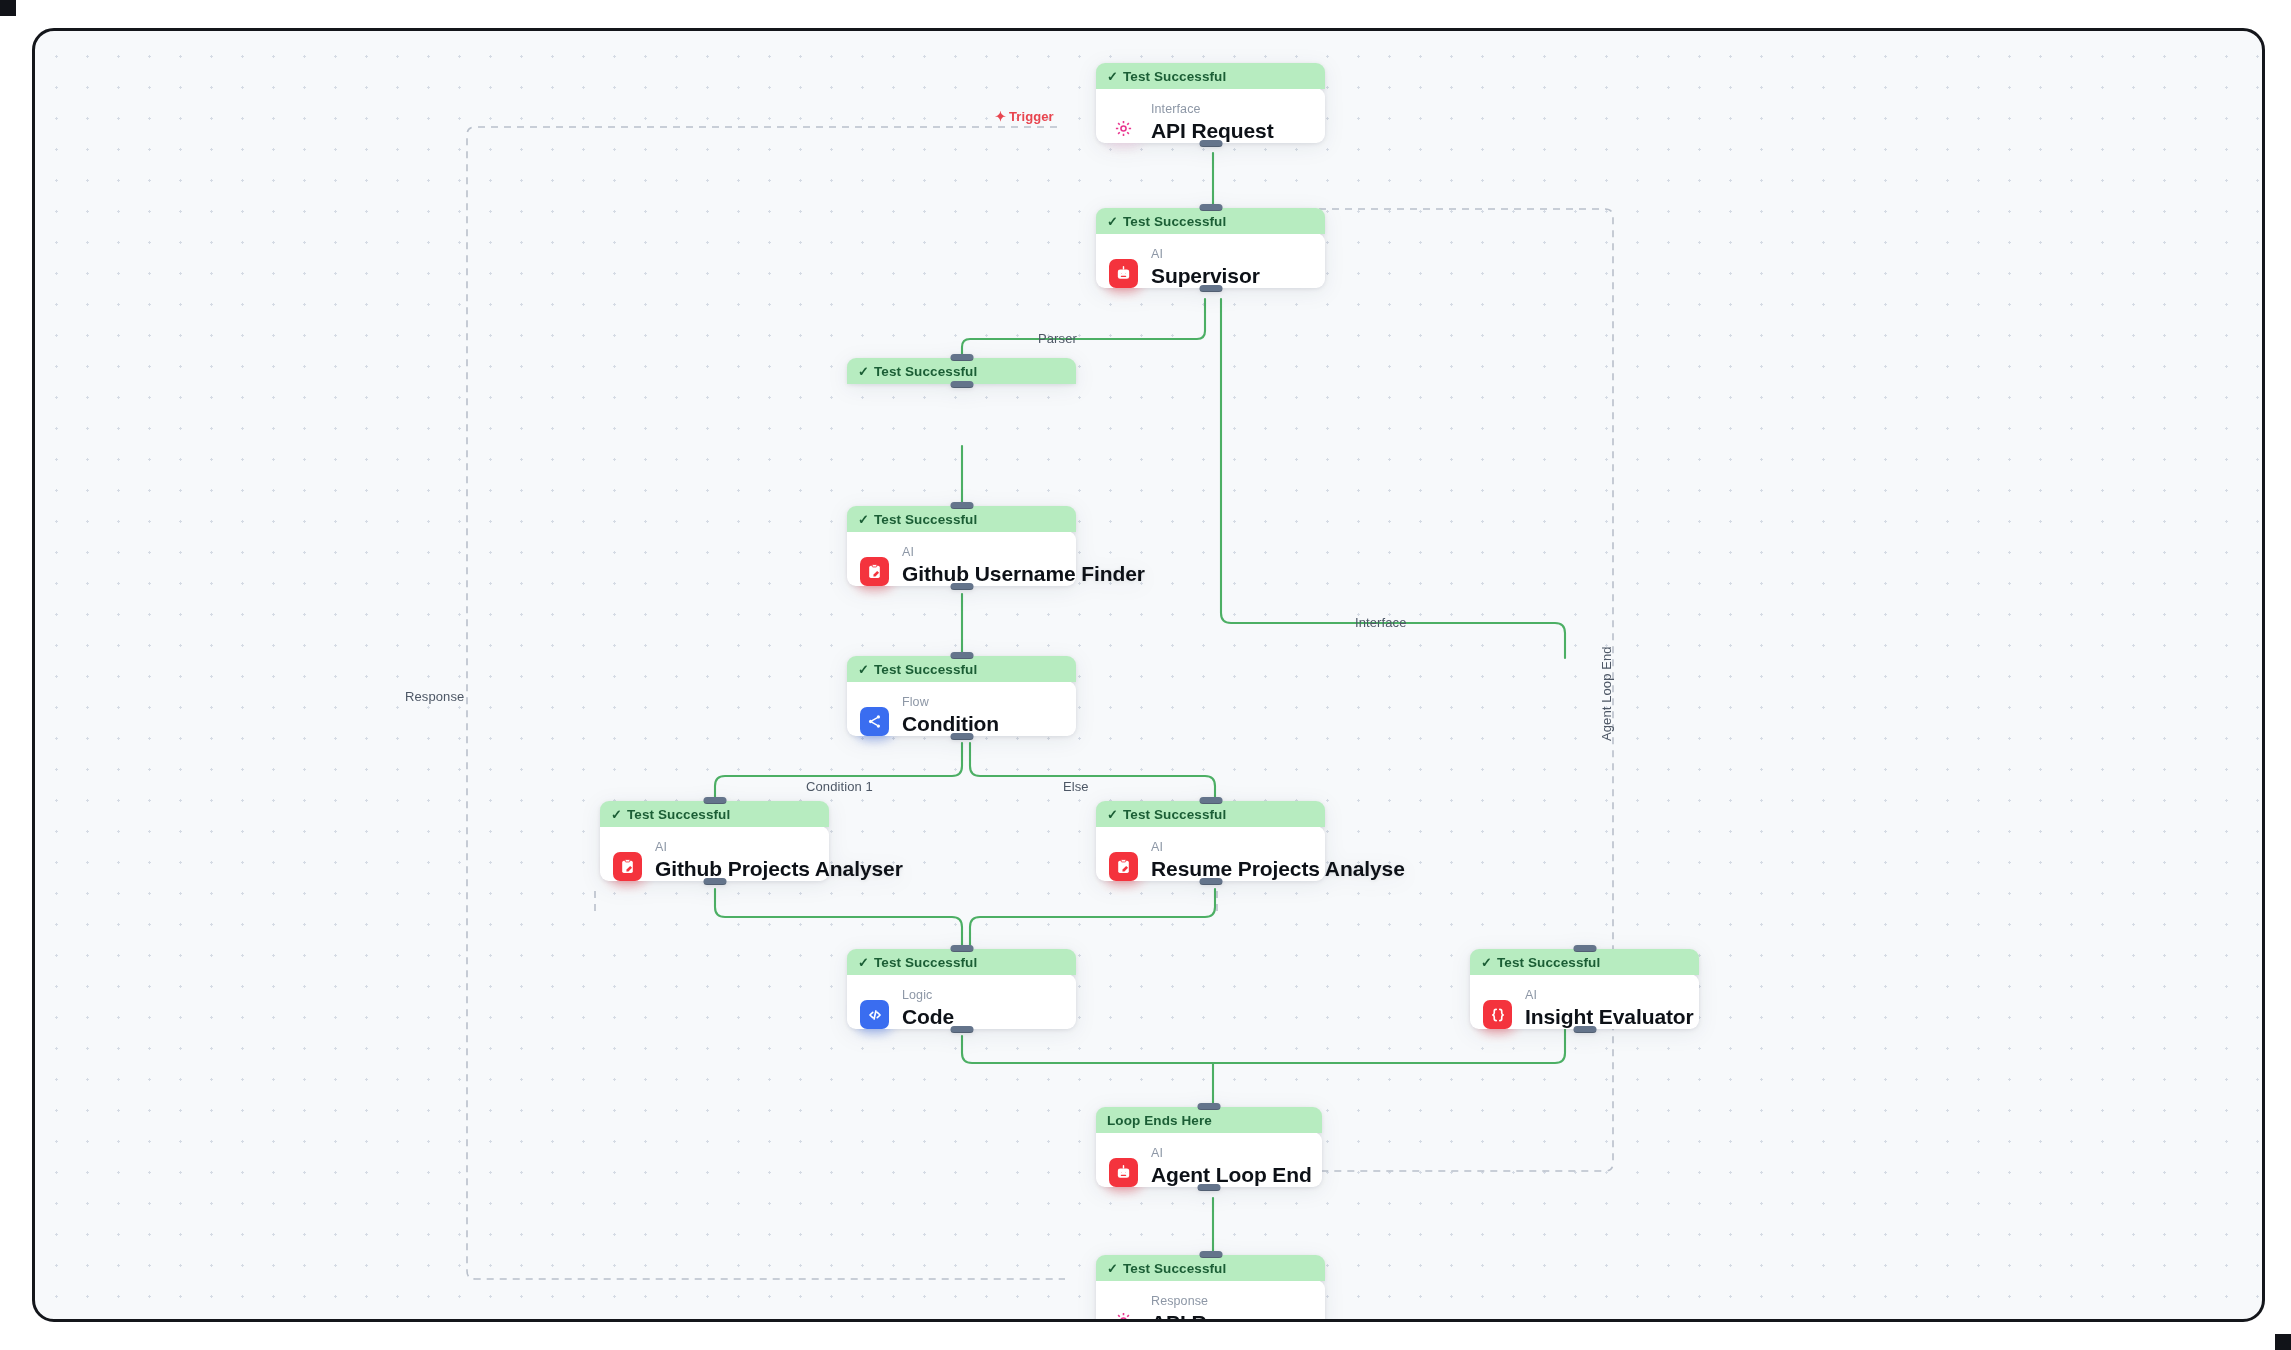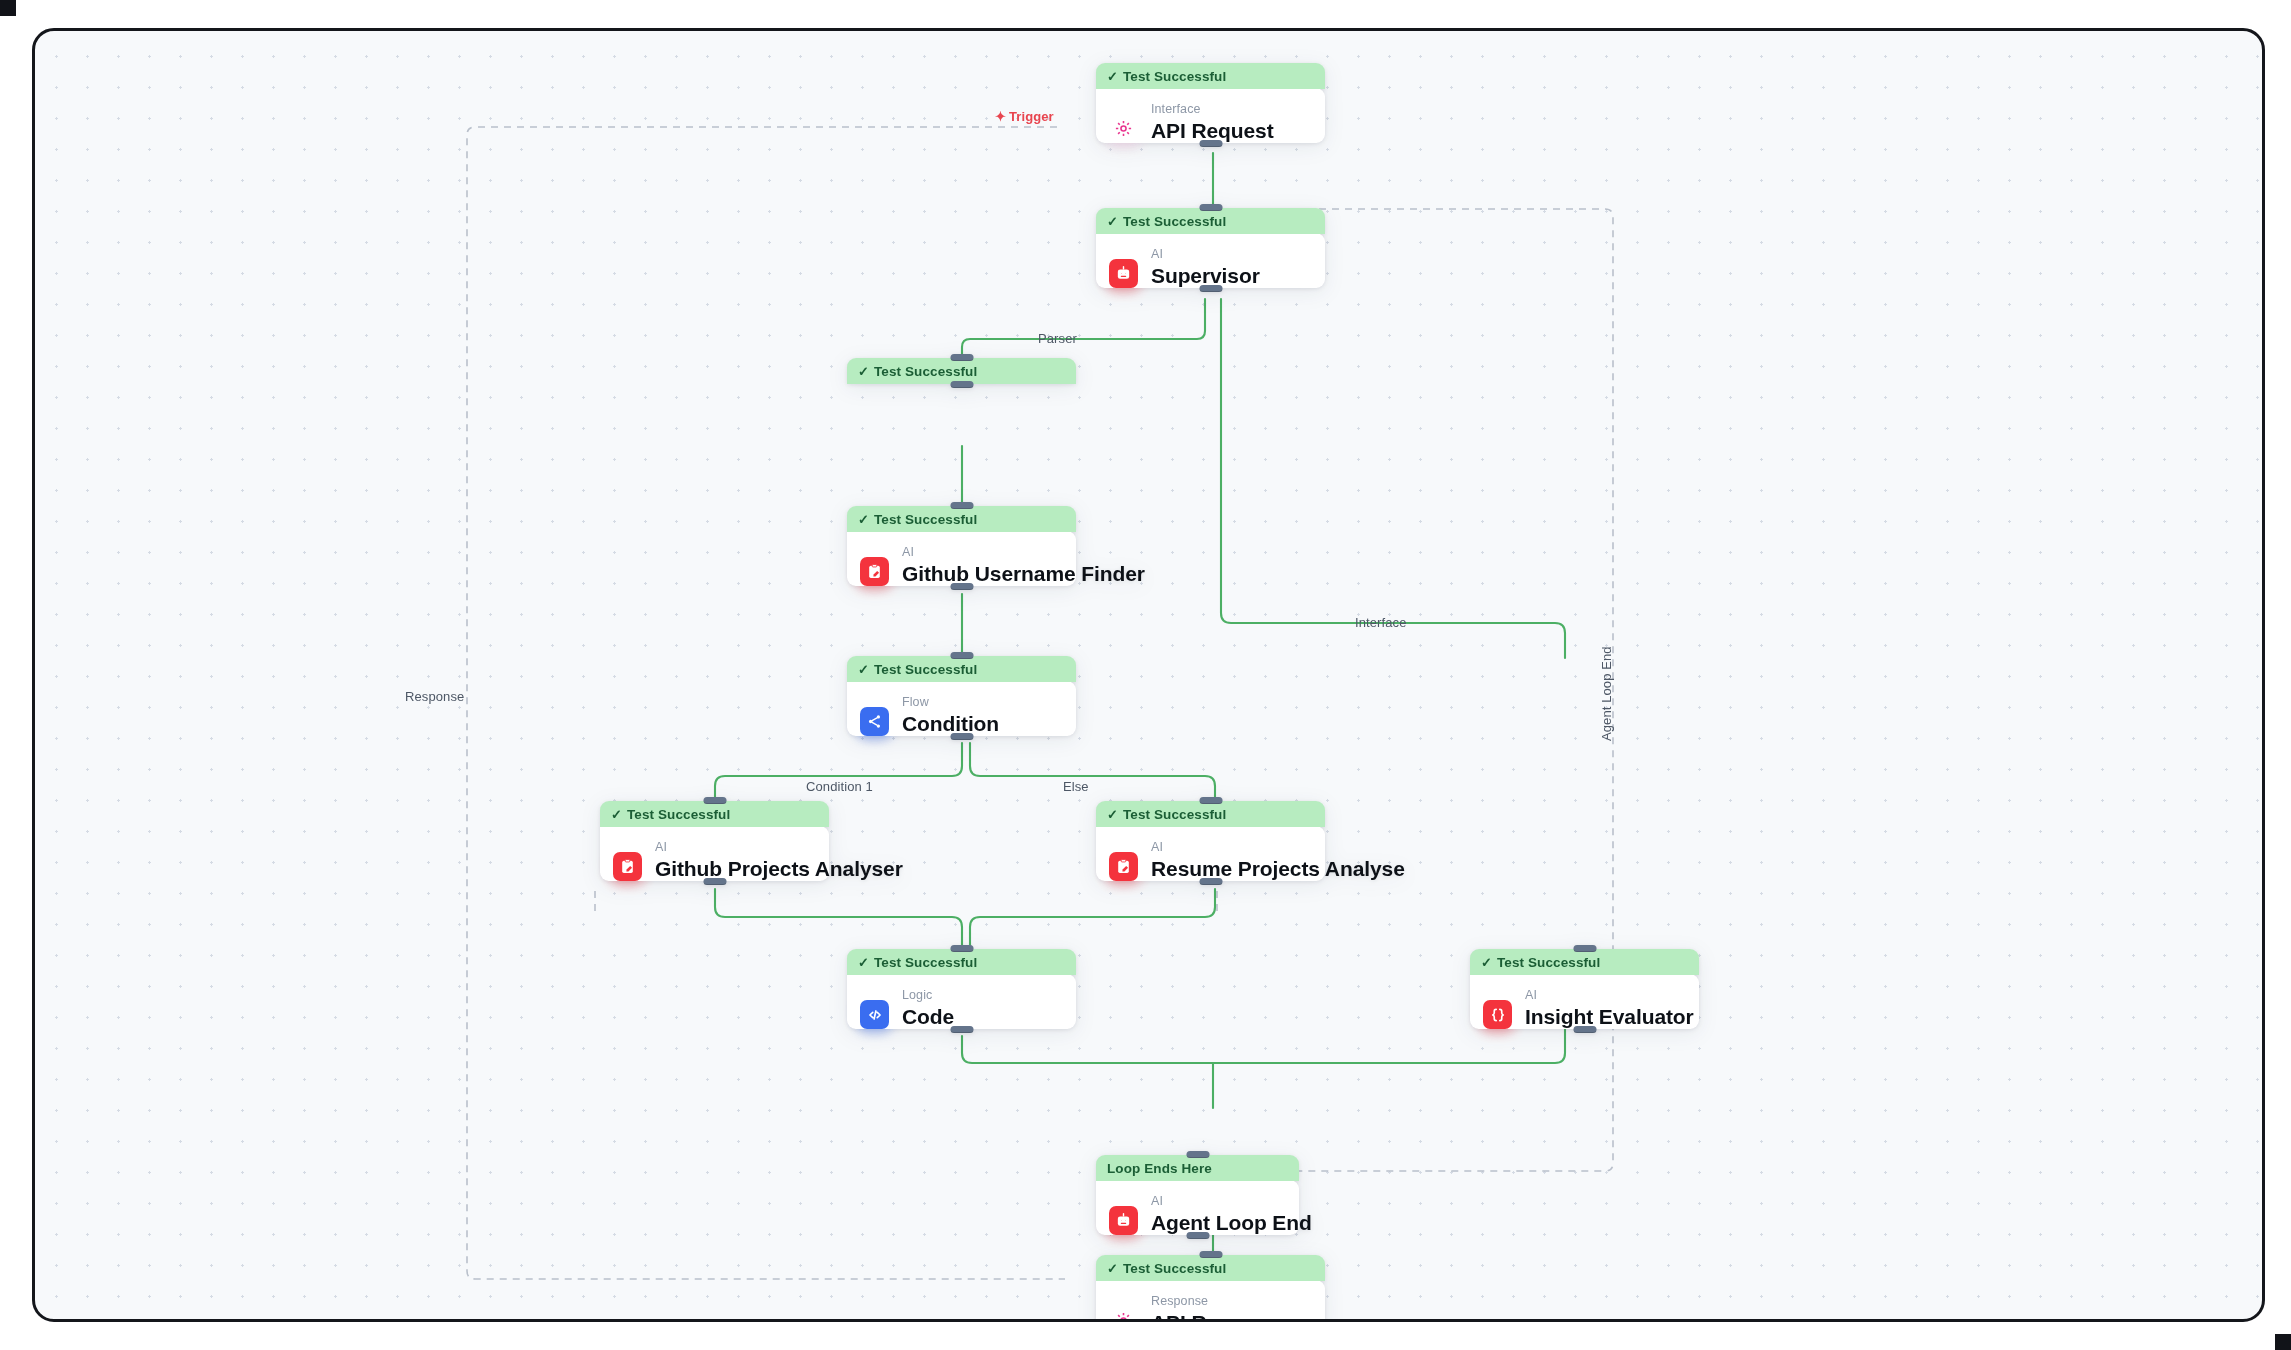--- a/index.html
+++ b/index.html
@@ -341,21 +341,21 @@
       </div>
       <div class="node-text">
         <span class="node-kind">AI</span>
         <span class="node-title">Insight Evaluator</span>
       </div>
     </div>
     <div class="port port-top"></div>
     <div class="port port-bottom"></div>
   </div>
 
-  <div class="node" style="left:1061px;top:1124px;width:203px;">
+  <div class="node" style="left:1061px;top:1076px;width:226px;">
     <div class="node-status">
       <span>Loop Ends Here</span>
     </div>
     <div class="node-body">
       <div class="node-icon ic-red">
         <svg width="17" height="17" viewBox="0 0 24 24" fill="none" stroke="currentColor" stroke-width="2" stroke-linecap="round">
           <path d="M12 2.5v3"></path>
           <rect x="4" y="6.5" width="16" height="13" rx="3.2" fill="currentColor" stroke="none"></rect>
           <circle cx="9.2" cy="12" r="1.5" fill="#f4333d"></circle>
           <circle cx="14.8" cy="12" r="1.5" fill="#f4333d"></circle>

